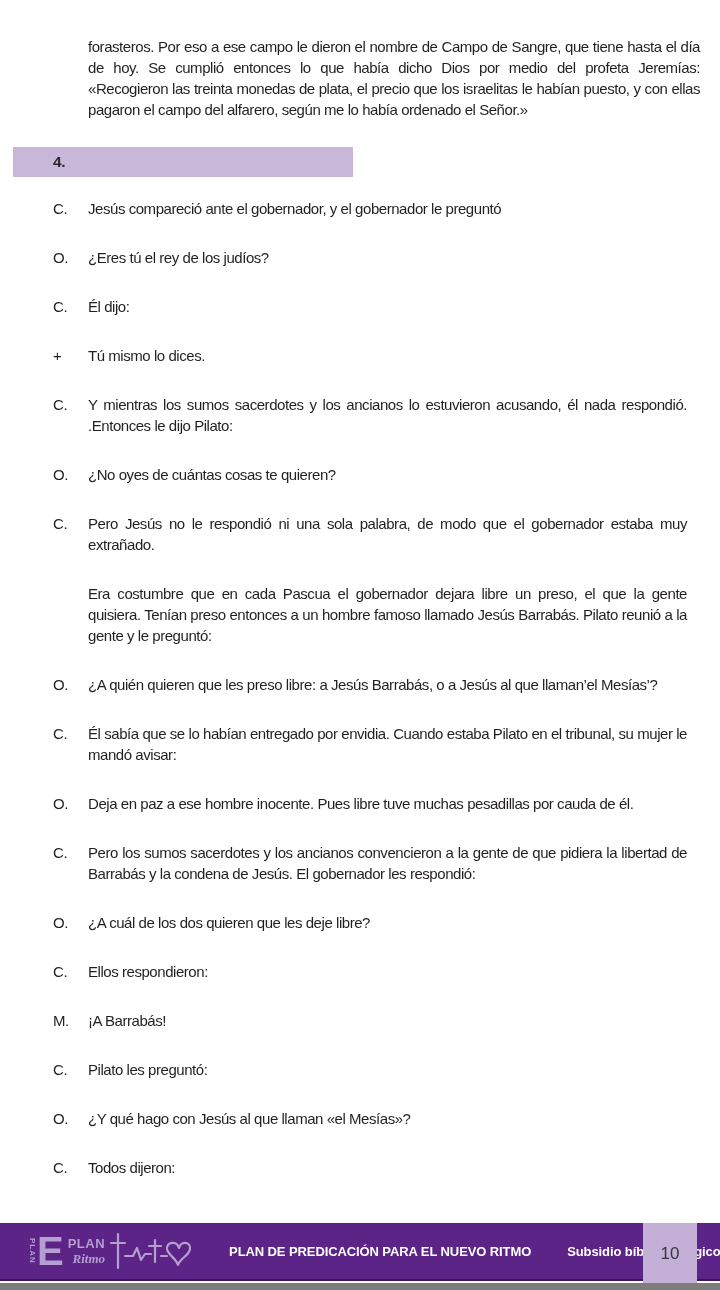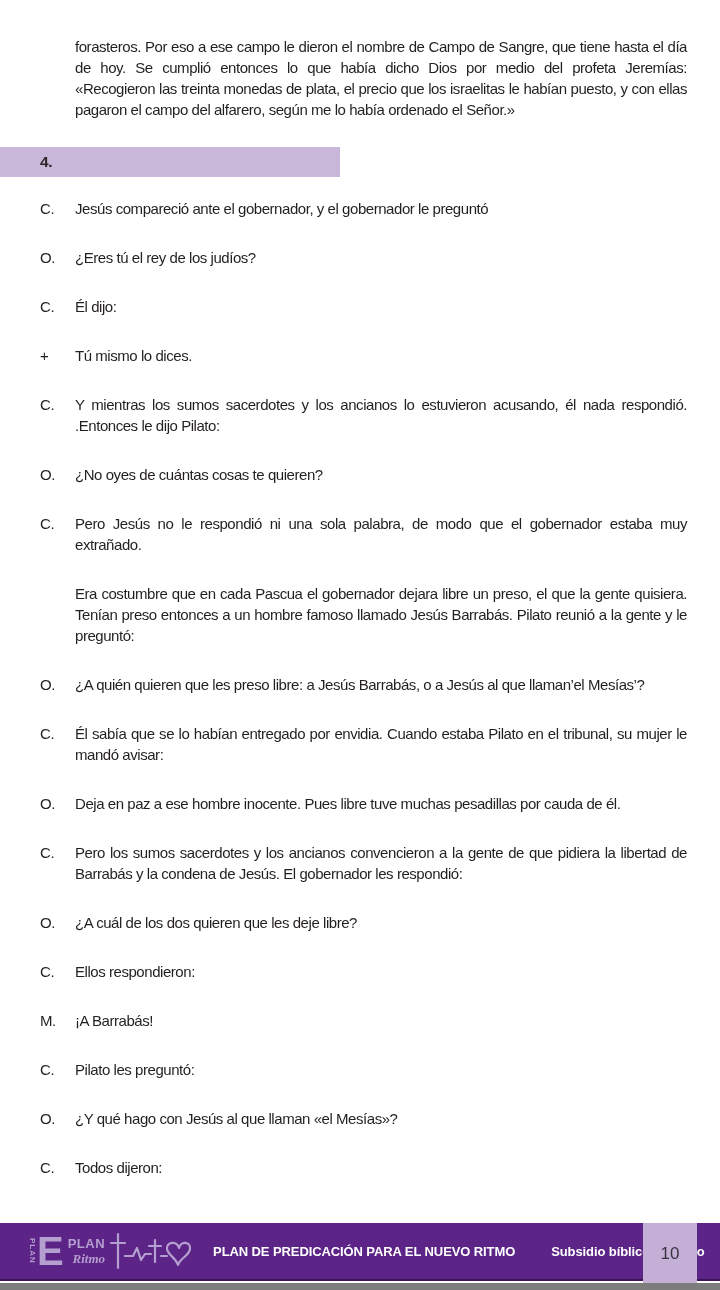--- a/index.html
+++ b/index.html
@@ -6,21 +6,21 @@
   body{
     width:720px;height:1290px;
     background:#ffffff;
     font-family:"Liberation Sans",sans-serif;
     color:#231f20;
     position:relative;
     overflow:hidden;
   }
   .content{
     position:absolute;top:0;left:0;right:0;
-    padding:36px 33px 0 40px;
+    padding:36px 33px 0 53px;
     box-sizing:border-box;
   }
   .intro{
     margin:0 0 27px 35px;
     width:612px;
     font-size:15px;
     line-height:21px;
     letter-spacing:-0.45px;
     text-align:justify;
     font-weight:500;
@@ -95,21 +95,21 @@
   .logo .ritmo{
     font-family:"Liberation Serif",serif;
     font-style:italic;font-weight:bold;
     font-size:13px;line-height:15px;text-align:right;
   }
   .footer-title{
     color:#ffffff;
     font-weight:bold;
     font-size:13px;
     letter-spacing:-0.1px;
-    margin-left:12px;
+    margin-left:28px;
     white-space:nowrap;
   }
   .footer-subtitle{
     color:#ffffff;
     font-weight:bold;
     font-size:13px;
     letter-spacing:-0.1px;
     margin-left:36px;
     white-space:nowrap;
   }

